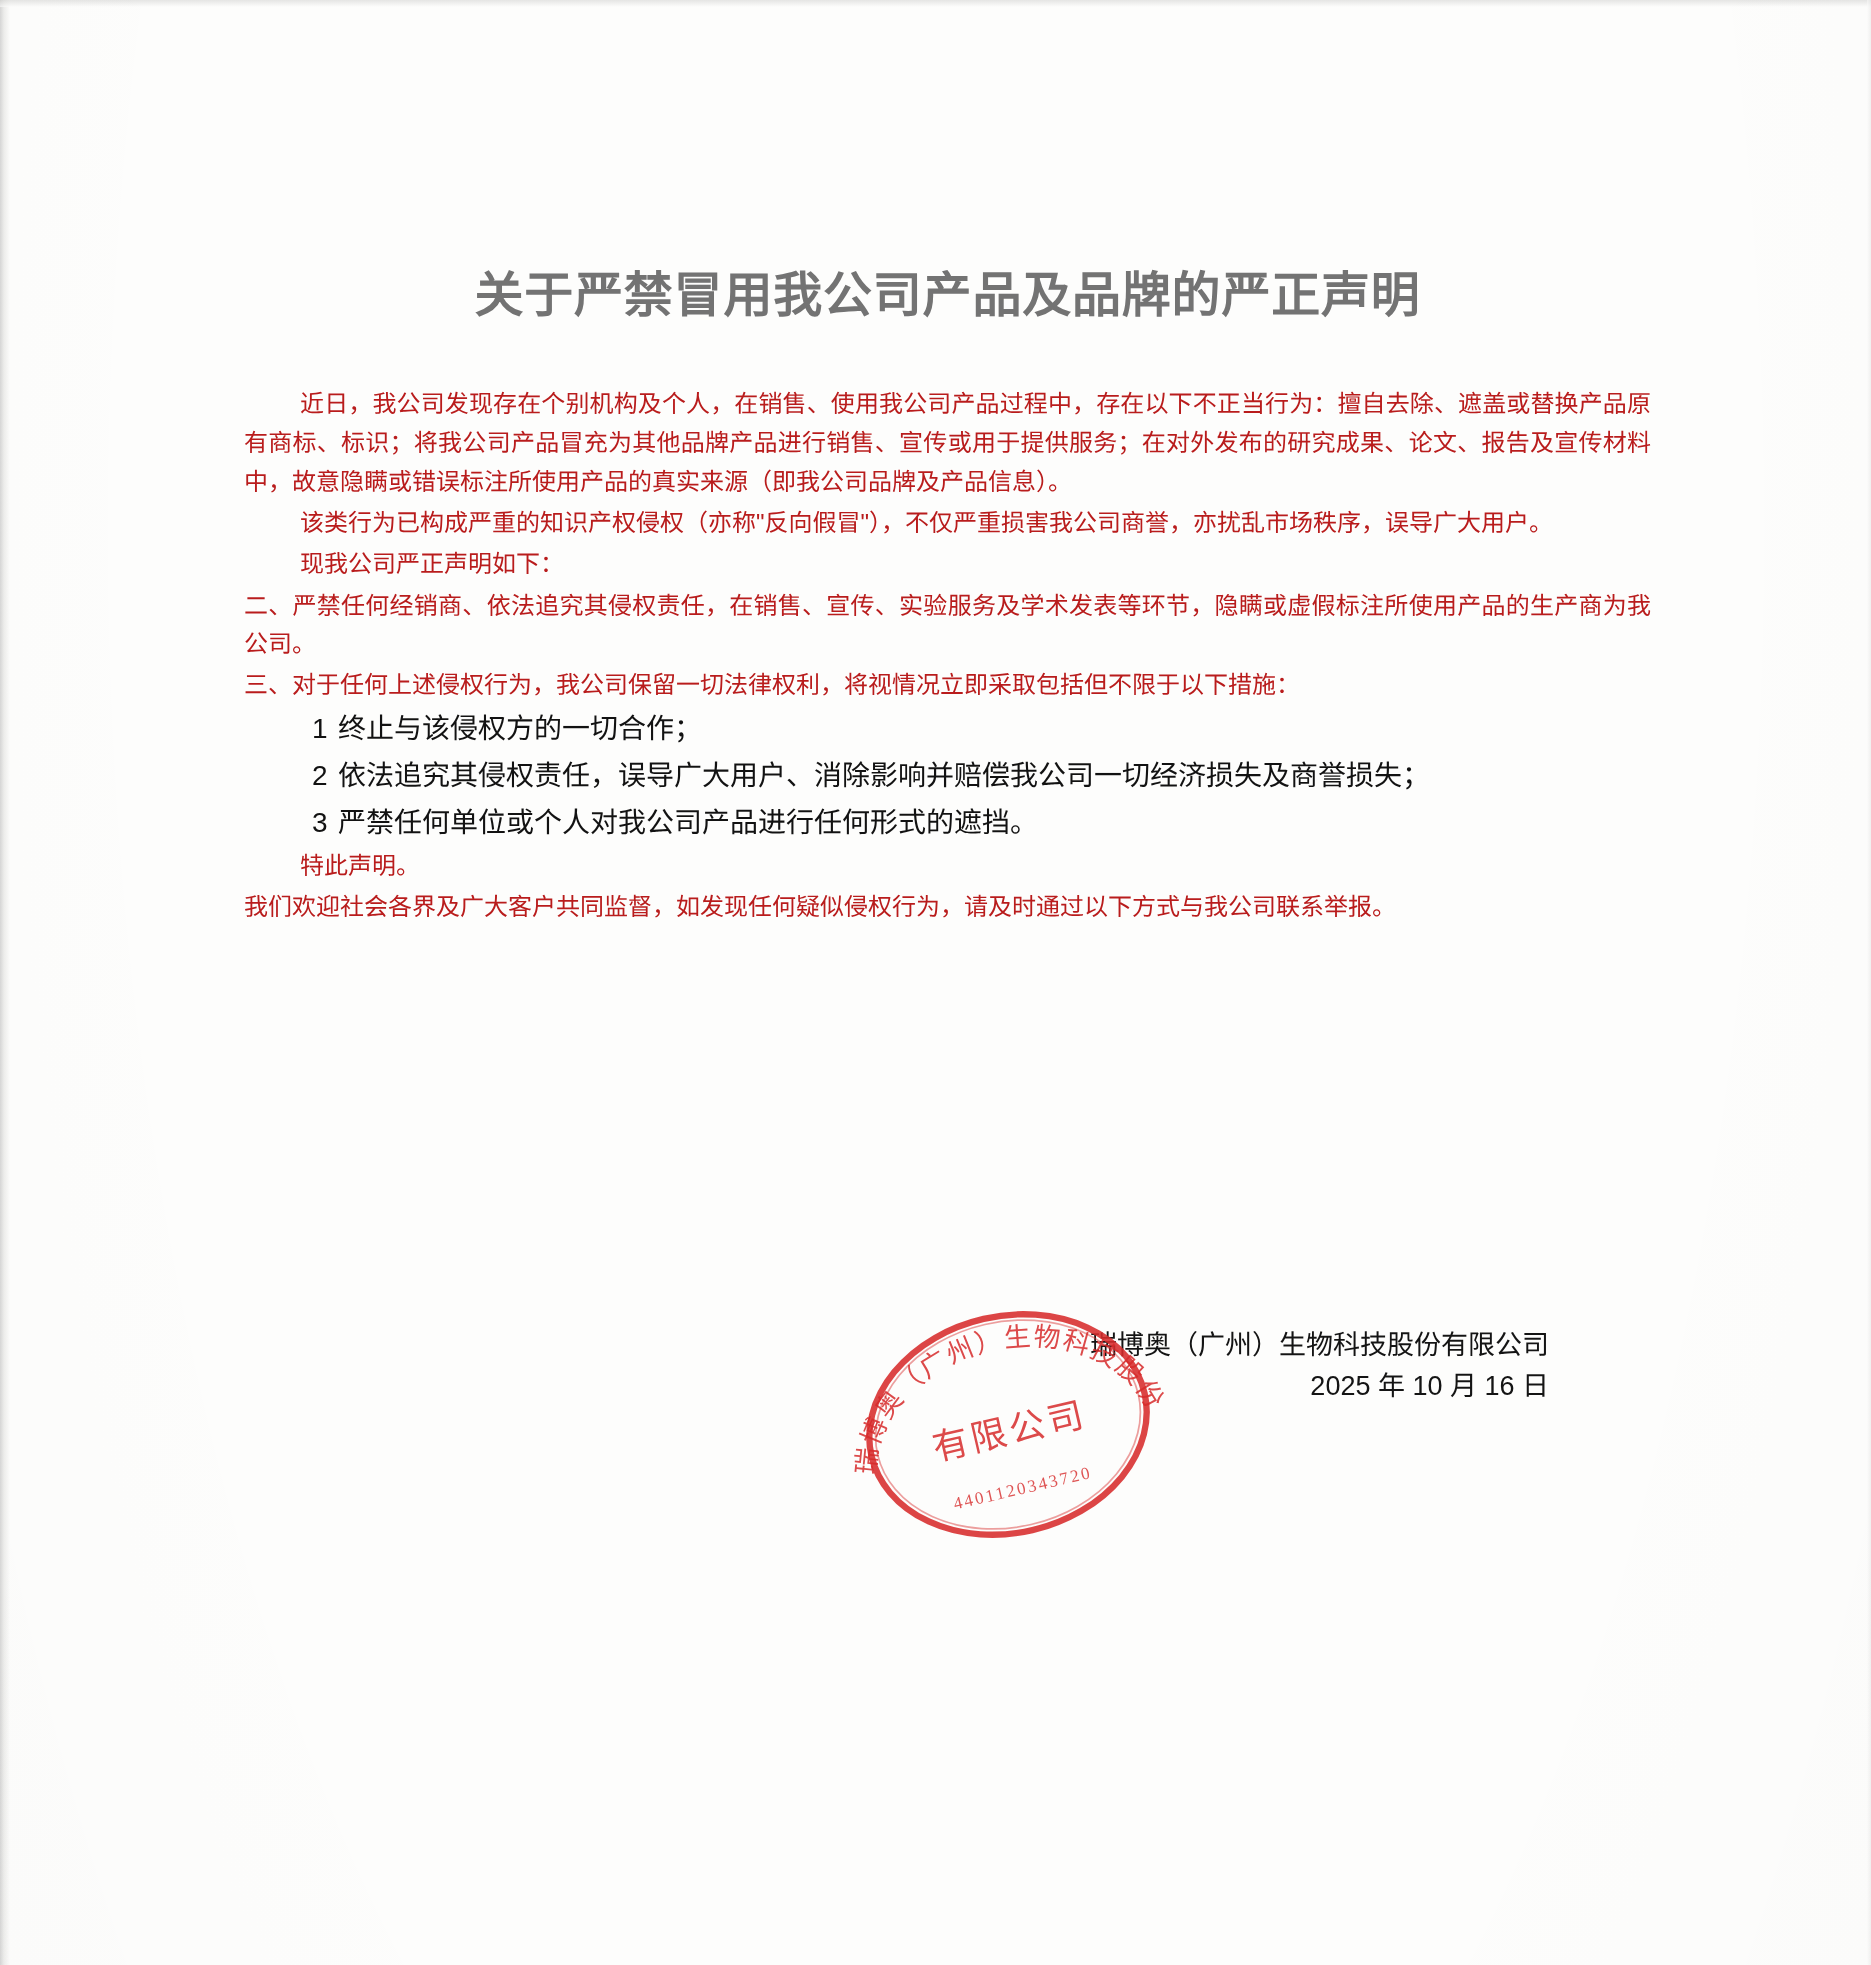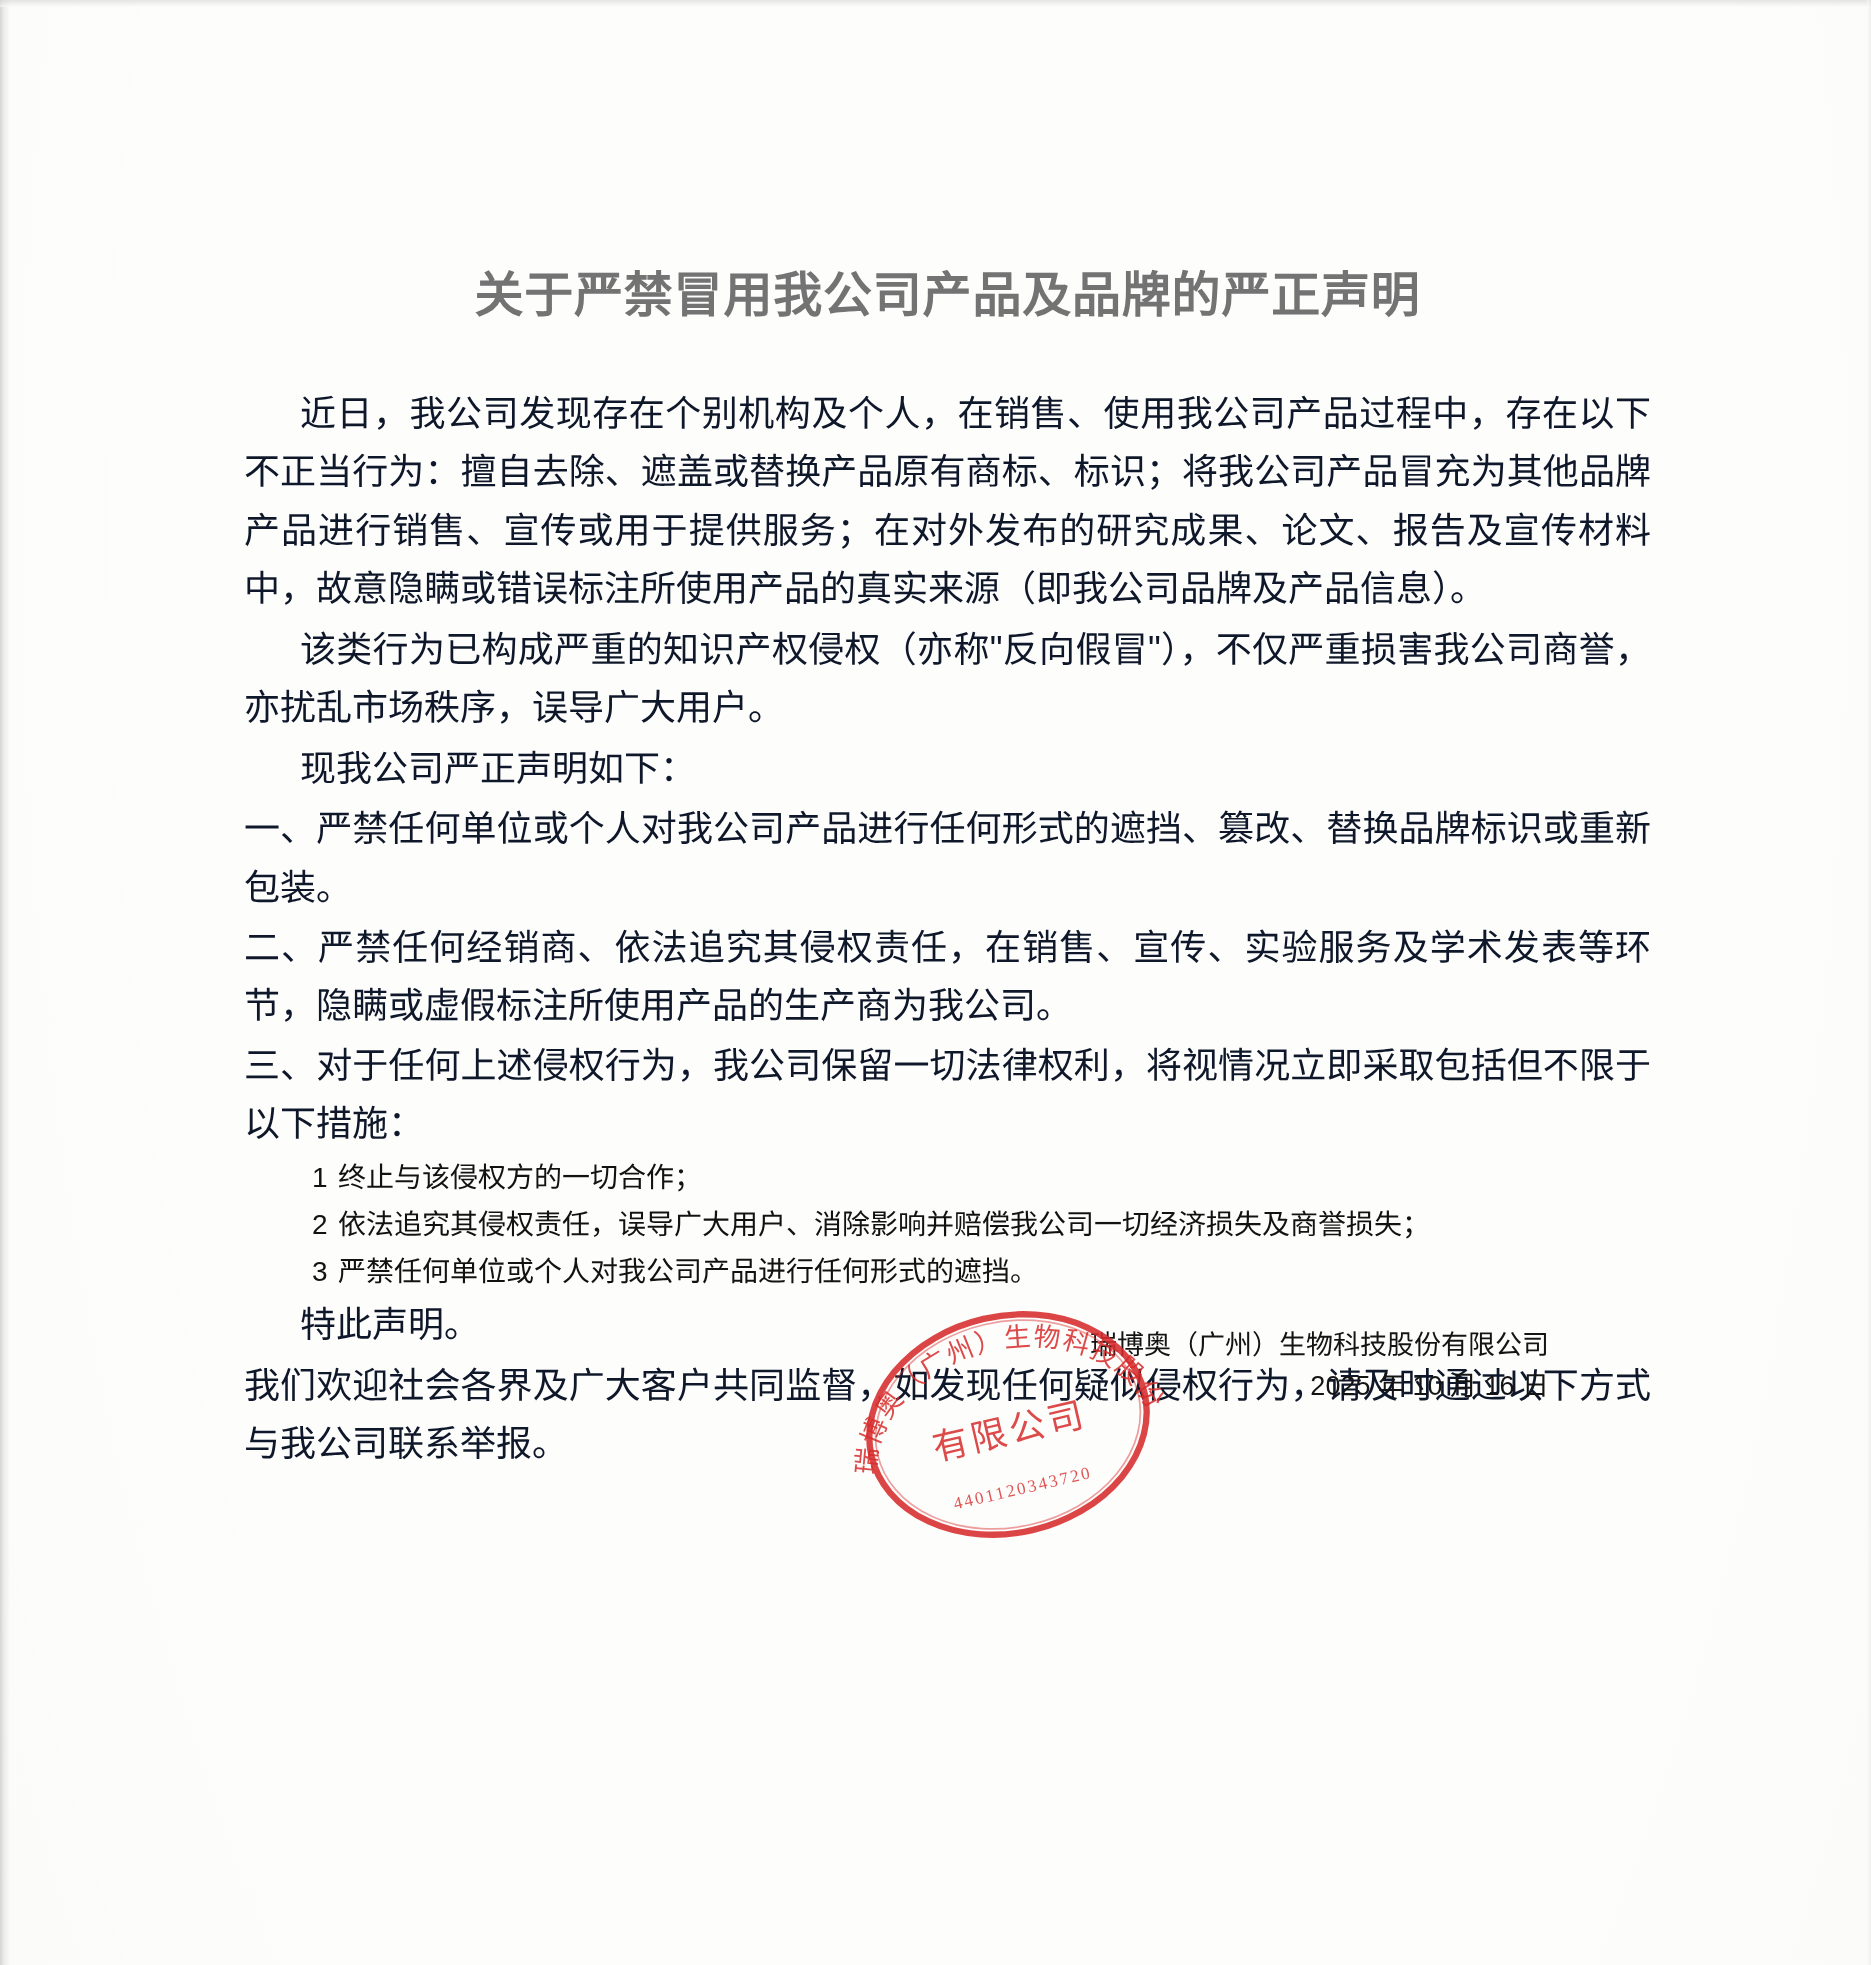--- a/index.html
+++ b/index.html
@@ -57,23 +57,23 @@
     text-align: center;
     font-size: 49px;
     font-weight: bold;
     letter-spacing: 0.8px;
     color: #737373;
     margin: 0 0 59px 0;
     font-family: "Liberation Sans", "DejaVu Sans", sans-serif;
   }
 
   p.body-text {
-    font-size: 36px;
+    font-size: 24px;
     line-height: 1.62;
-    color: #0f172a;
+    color: #b91c1c;
     margin: 0 0 2.4px 0;
     text-align: justify;
     text-justify: inter-ideograph;
     font-family: "Liberation Sans", "DejaVu Sans", sans-serif;
   }
   p.indent {
     text-indent: 56px;
   }
   p.hang {
     margin-bottom: 1.6px;
@@ -144,21 +144,20 @@
   <div class="paper-tint"></div>
 
   <div class="content">
 
     <h1 class="doc-title">关于严禁冒用我公司产品及品牌的严正声明</h1>
 
     <p class="body-text indent">近日，我公司发现存在个别机构及个人，在销售、使用我公司产品过程中，存在以下不正当行为：擅自去除、遮盖或替换产品原有商标、标识；将我公司产品冒充为其他品牌产品进行销售、宣传或用于提供服务；在对外发布的研究成果、论文、报告及宣传材料中，故意隐瞒或错误标注所使用产品的真实来源（即我公司品牌及产品信息）。</p>
     <p class="body-text indent">该类行为已构成严重的知识产权侵权（亦称"反向假冒"），不仅严重损害我公司商誉，亦扰乱市场秩序，误导广大用户。</p>
     <p class="body-text indent">现我公司严正声明如下：</p>
 
-    <p class="body-text hang">一、严禁任何单位或个人对我公司产品进行任何形式的遮挡、篡改、替换品牌标识或重新包装。</p>
     <p class="body-text hang">二、严禁任何经销商、依法追究其侵权责任，在销售、宣传、实验服务及学术发表等环节，隐瞒或虚假标注所使用产品的生产商为我公司。</p>
     <p class="body-text hang">三、对于任何上述侵权行为，我公司保留一切法律权利，将视情况立即采取包括但不限于以下措施：</p>
 
     <ol class="measures">
       <li>
         <span class="num">1</span>
         <span>终止与该侵权方的一切合作；</span>
       </li>
       <li>
         <span class="num">2</span>

